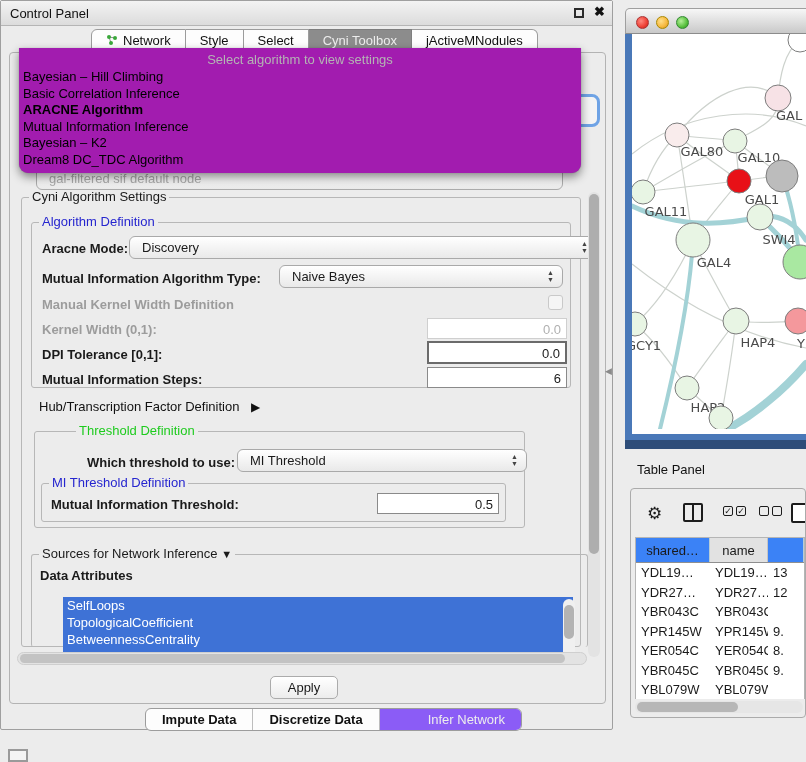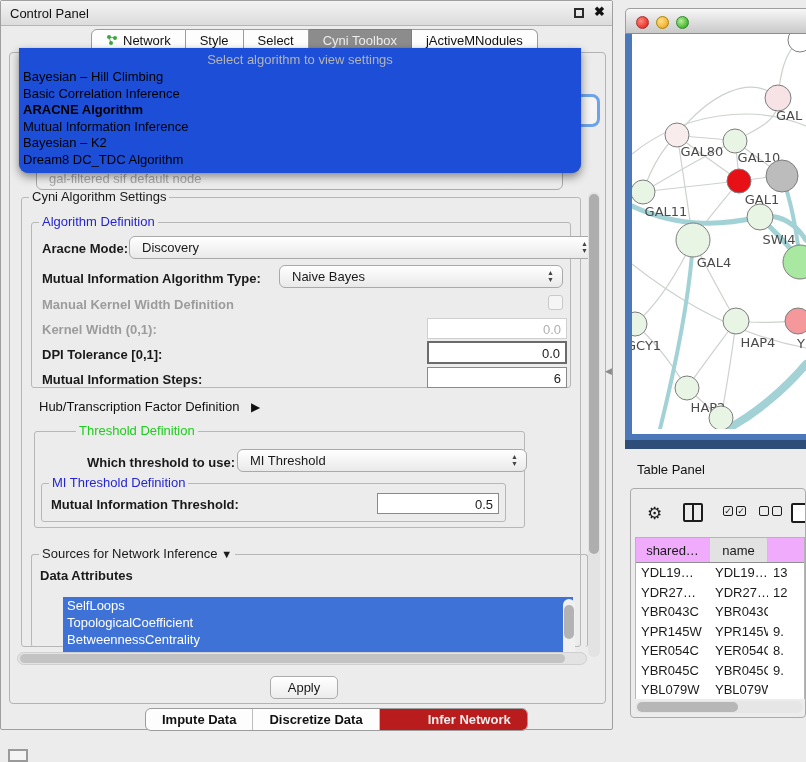--- a/index.html
+++ b/index.html
@@ -30,21 +30,21 @@
     border:1px solid #b3b3b3; border-radius:4px; background:#ececec; }
 
   
   .ghost-combo { position:absolute; left:35px; top:165px; width:527px; height:24px;
     border:1px solid #ababab; border-radius:6px; background:linear-gradient(#ffffff,#eaeaea);
     color:#a9a9a9; padding:4px 0 0 12px; z-index:1; }
   .focus-button { position:absolute; left:570px; top:93px; width:29px; height:33px;
     border:3px solid #6fa3e5; border-radius:8px; background:#f4f4f4; z-index:1; }
 
   
-  .dd { position:absolute; left:18px; top:47px; width:562px; height:125px; background:#1d4ed8;
+  .dd { position:absolute; left:18px; top:47px; width:562px; height:125px; background:#a21caf;
     border-radius:0 0 9px 9px; box-shadow:0 4px 10px rgba(0,0,0,.45), 0 0 1px rgba(0,0,0,.3);
     z-index:5; padding-top:4px; }
   .dd-placeholder { text-align:center; color:#b4b4b4; font-size:13px; height:17px; }
   .dd-item { font-size:13px; color:#000; height:16.5px; line-height:16.5px; padding-left:4px; white-space:nowrap; }
   .dd-item.bold { font-weight:bold; }
 
   
   .settings { position:absolute; left:14px; top:187px; width:585px; height:473px; background:#ececec; }
   .vscroll { position:absolute; right:0; top:4px; width:12px; height:465px; background:#e3e3e3; border-radius:6px; }
   .vscroll .thumb { position:absolute; left:1px; right:1px; top:2px; height:360px; background:#aeaeae; border-radius:5px; }
@@ -77,21 +77,21 @@
   .attr-scroll .thumb { position:absolute; left:1px; right:1px; top:6px; height:34px; background:#b3b3b3; border-radius:5px; }
 
   .apply-btn { position:absolute; left:269px; top:675px; width:68px; height:23px;
     border:1px solid #ababab; border-radius:5px; background:linear-gradient(#ffffff,#ececec);
     text-align:center; padding-top:3px; font-size:13px; }
 
   .bottom-tabs { position:absolute; left:144px; top:707px; height:23px; display:flex;
     border:1px solid #9c9c9c; border-radius:6px; overflow:hidden; background:#fdfdfd; }
   .btab { padding:3px 16px 0 16px; font-size:13px; font-weight:bold; color:#111; border-right:1px solid #bdbdbd; }
   .btab:last-child { border-right:none; }
-  .btab.sel { background:#b91c1c; color:#ededed; font-weight:bold;padding-left:48px; }
+  .btab.sel { background:#8b5cf6; color:#ededed; font-weight:normal;padding-left:48px; }
 
   .collapse-arrow { position:absolute; left:605px; top:366px; font-size:9px; color:#8a8a8a; }
 
   
   .net-window { position:absolute; left:625px; top:8px; width:190px; height:441px; }
   .net-titlebar { position:absolute; left:0; top:0; right:0; height:26px;
     background:linear-gradient(#f7f7f7,#c9c9c9); border:1px solid #9f9f9f; border-bottom:1px solid #8c8c8c;
     border-radius:5px 5px 0 0; }
   .tl { position:absolute; top:7px; width:13px; height:13px; border-radius:50%; }
   .tl.red { left:10px; background:radial-gradient(circle at 4px 4px,#ff8a80,#ee4035 60%,#b3221a); border:1px solid #a33; }
@@ -110,21 +110,21 @@
   .tp-icon { position:absolute; top:14px; color:#1c1c1c; }
   .gear { left:16px; font-size:17px; }
   .cols { left:52px; width:20px; height:19px; border:2px solid #1c1c1c; border-radius:2px; }
   .cols::after { content:""; position:absolute; left:7px; top:0; bottom:0; width:2px; background:#1c1c1c; }
   .cbpair { display:flex; gap:3px; }
   .cb { width:10px; height:10px; border:1.5px solid #1c1c1c; border-radius:2px; font-size:9px; line-height:8px; text-align:center; color:#1c1c1c; }
   .doc { left:160px; width:16px; height:20px; border:2px solid #1c1c1c; border-radius:2px; background:#fff; }
   .tbl { position:absolute; left:4px; top:48px; right:0; bottom:18px; background:#fff; border:1px solid #b5b5b5; border-bottom:none; overflow:hidden; }
   .tbl-head { display:flex; height:25px; border-bottom:1px solid #8f8f8f; }
   .th { font-size:13px; padding-top:5px; text-align:center; border-right:1px solid #b8cdd6; }
-  .th.blue { background:#f0abfc; }
+  .th.blue { background:#3b82f6; }
   .th.gray { background:#e2e2e2; border-right-color:#c5c5c5; }
   .c1 { width:74px; } .c2 { width:58px; } .c3 { flex:1; }
   .tr { display:flex; height:19.5px; font-size:13px; }
   .td { padding:2px 0 0 5px; white-space:nowrap; overflow:hidden; }
   .tp-hscroll { position:absolute; left:4px; bottom:4px; width:168px; height:12px; background:#e6e6e6; border-radius:6px; }
   .tp-hscroll .thumb { position:absolute; left:2px; top:1px; bottom:1px; width:60%; background:#b7b7b7; border-radius:5px; }
 
   .mini-icon { position:absolute; left:8px; top:749px; width:20px; height:13px; border:2px solid #9a9a9a; background:#f4f4f4; }
 </style>
 </head>

